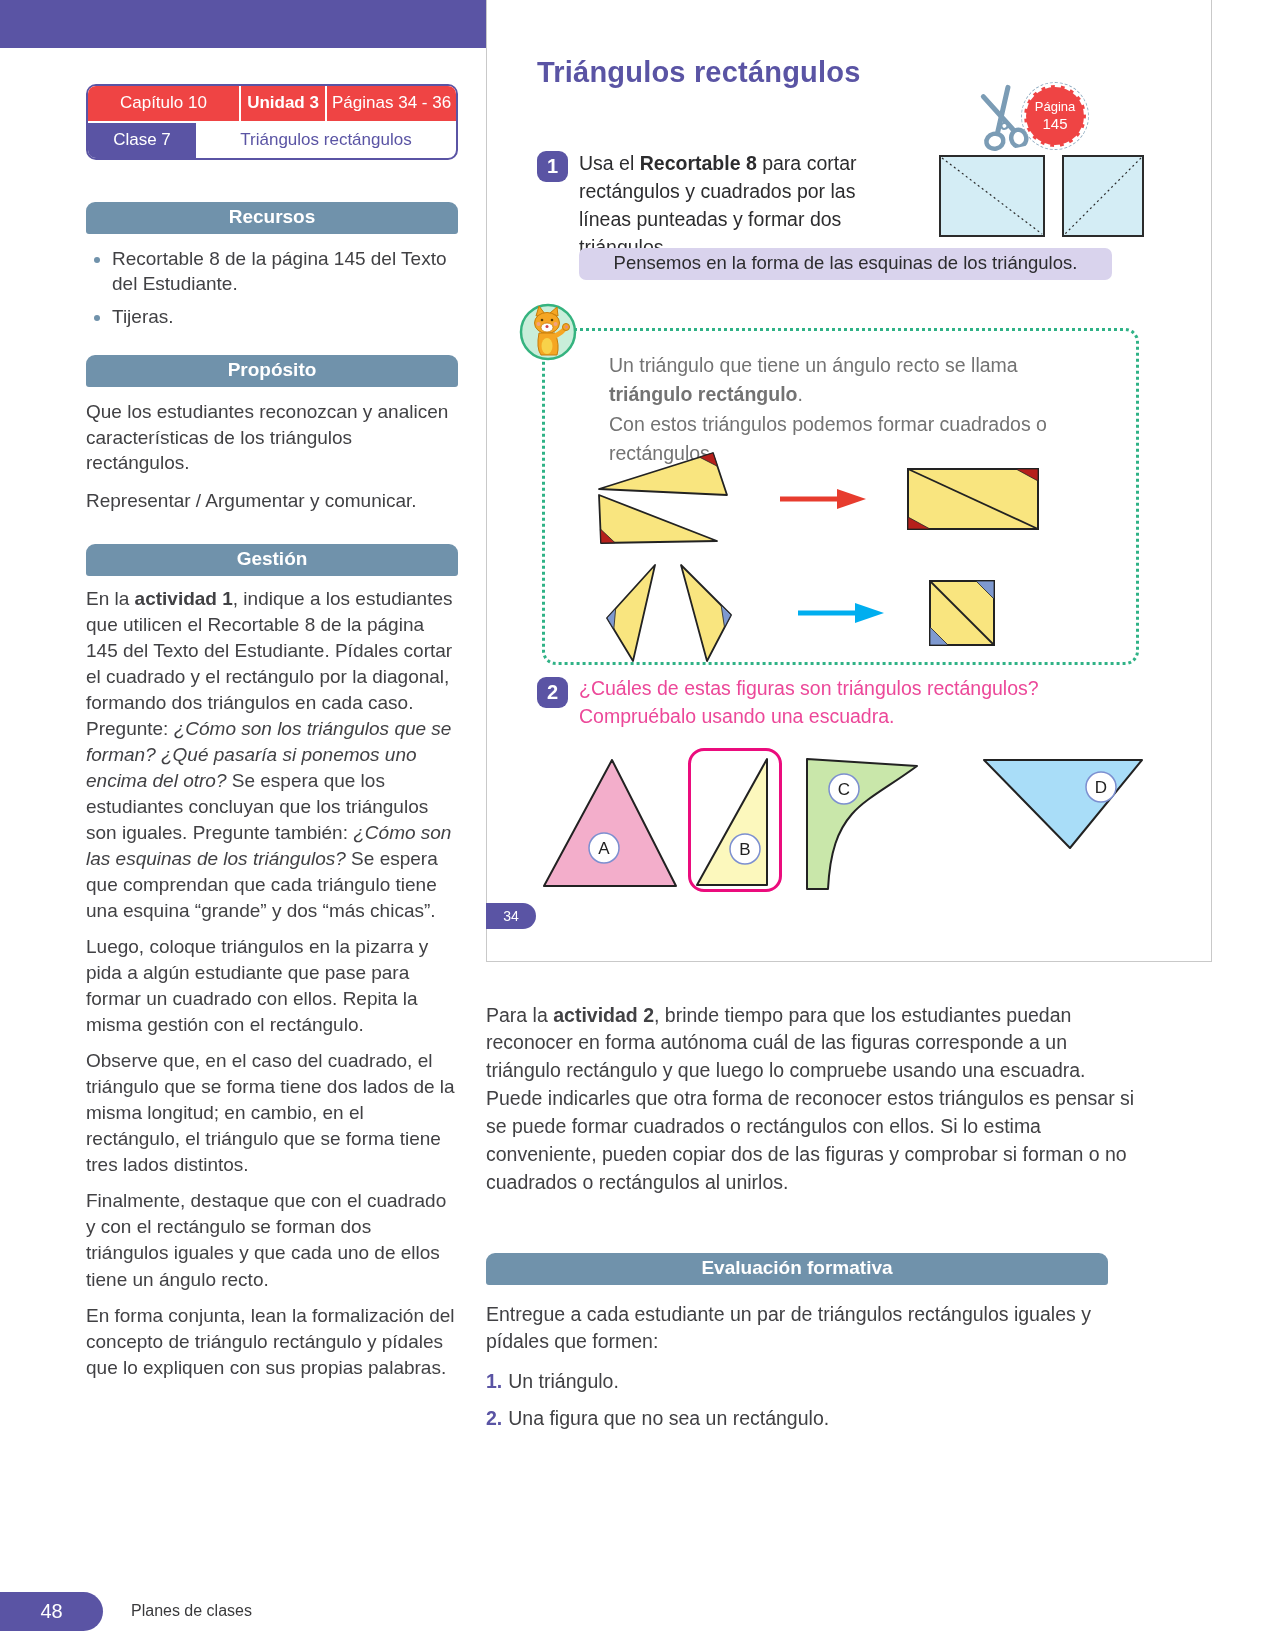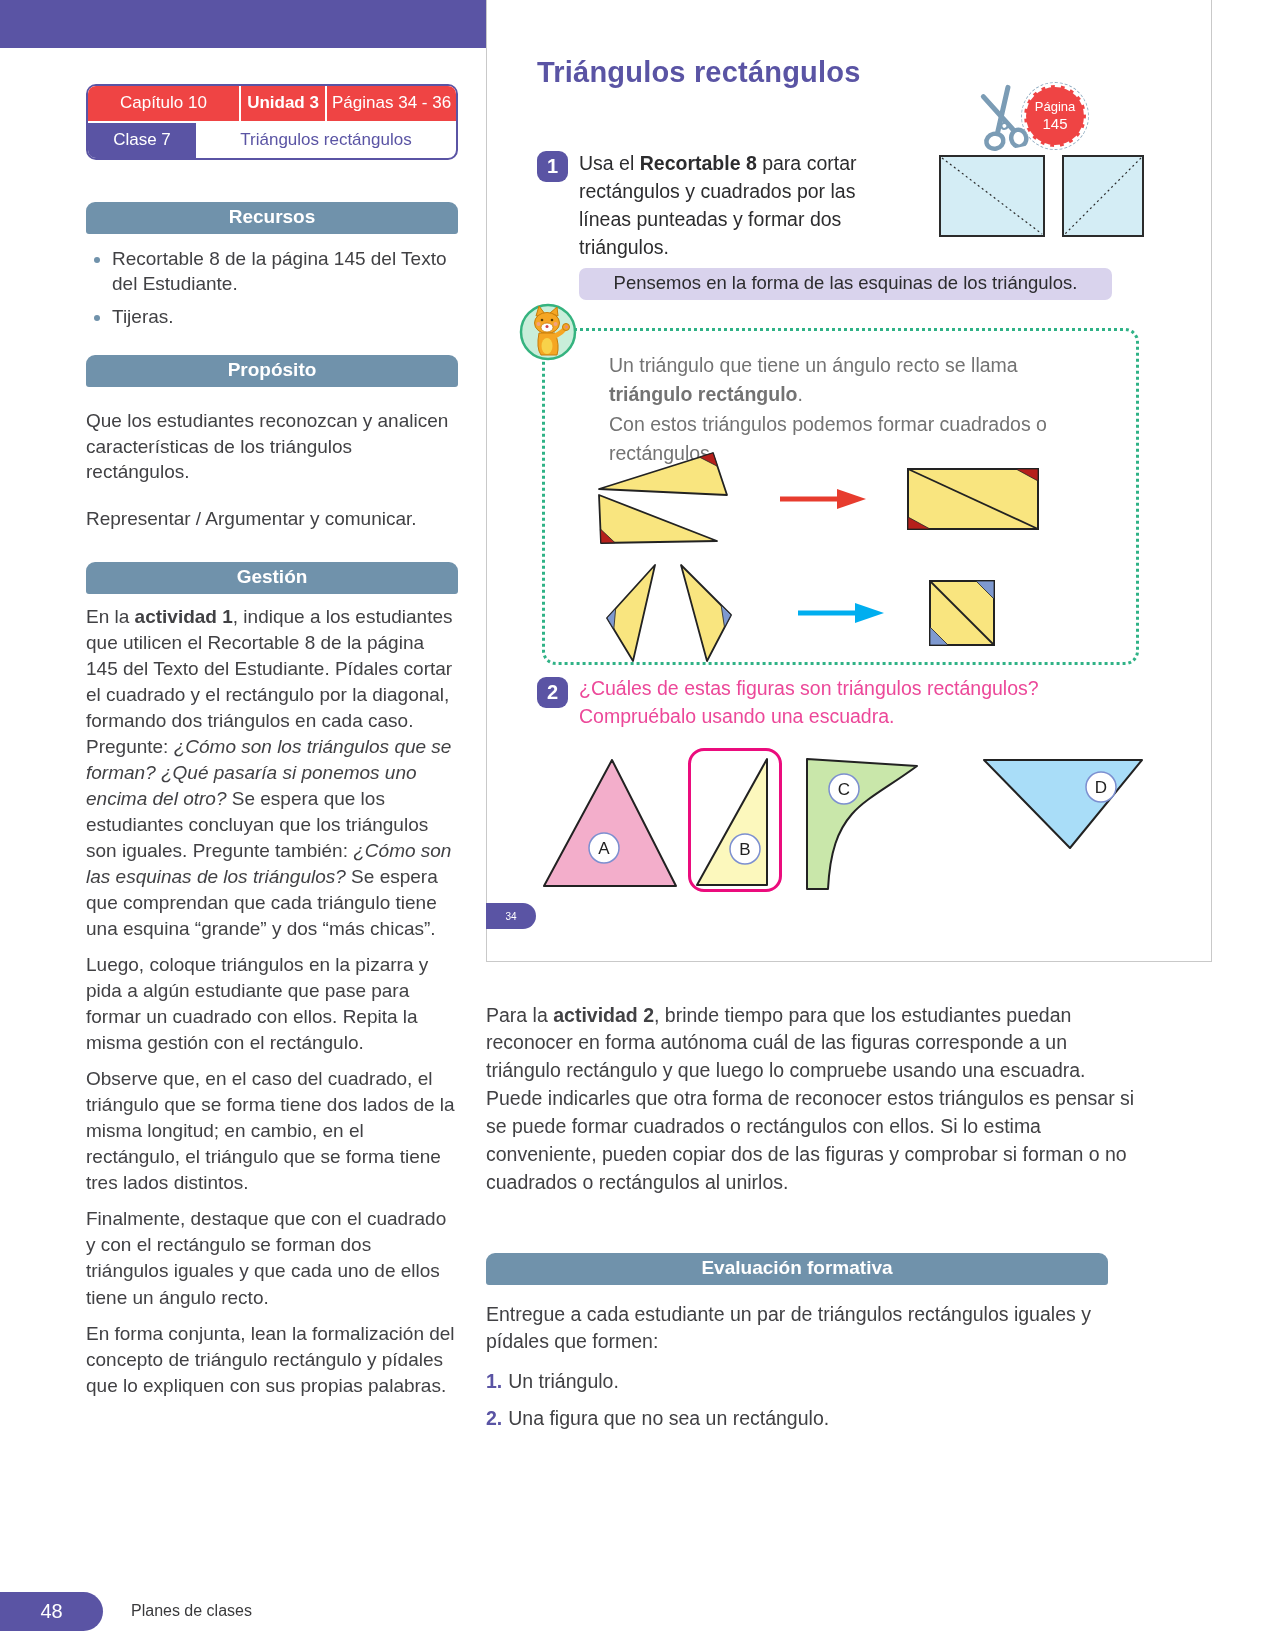--- a/index.html
+++ b/index.html
@@ -34,21 +34,21 @@
   }
   .mt-recursos { margin-top:42px; }
   .mt-proposito { margin-top:26px; }
   .mt-habilidades { margin-top:28px; }
   .mt-gestion { margin-top:30px; }
 
   .res-list { margin:12px 0 0; padding-left:26px; font-size:19px; line-height:1.33; }
   .res-list li { margin-bottom:7px; }
   .res-list li::marker { color:#7092ab; }
 
-  .body-text { font-size:19px; line-height:1.36; margin-top:21px; }
+  .body-text { font-size:19px; line-height:1.36; margin-top:12px; }
   .gestion-p { font-size:19px; line-height:1.37; margin:10px 0 0; }
 
   
   .student-page {
     position:absolute; left:486px; top:0; width:726px; height:962px; background:#fff;
     border-left:1.5px solid #c9c9c9; border-right:1.5px solid #c9c9c9; border-bottom:1.5px solid #c9c9c9;
   }
   .sp-title { position:absolute; left:50px; top:56px; font-size:29px; font-weight:700; color:#5a54a4; letter-spacing:.2px; }
 
   .page-ref { position:absolute; left:494px; top:80px; width:120px; height:78px; }
@@ -65,21 +65,21 @@
     position:absolute; width:31px; height:31px; background:#5a54a4; border-radius:9px;
     color:#fff; font-weight:700; font-size:20px; display:flex; align-items:center; justify-content:center;
   }
   .badge-1 { left:50px; top:151px; }
   .badge-2 { left:50px; top:677px; }
 
   .act1-text { position:absolute; left:92px; top:149px; width:332px; font-size:19.5px; line-height:1.44; color:#2c2c2e; }
   .act1-shapes { position:absolute; left:452px; top:155px; display:flex; gap:17px; }
 
   .think-banner {
-    position:absolute; left:92px; top:268px; width:533px; background:#d9d3ed; border-radius:7px;
+    position:absolute; left:92px; top:248px; width:533px; background:#d9d3ed; border-radius:7px;
     font-size:18.5px; padding:4px 0 6px; text-align:center; color:#2c2c2e;
   }
 
   .concept-box {
     position:absolute; left:55px; top:328px; width:597px; height:337px;
     border:3px dotted #2fb286; border-radius:14px;
   }
   .cat { position:absolute; left:-26px; top:-28px; }
   .cb-text { margin:20px 0 0 64px; width:480px; font-size:19.5px; line-height:1.5; color:#737373; }
   .cb-line3 { width:460px; }
@@ -93,21 +93,21 @@
   .fig-a { position:absolute; left:0; top:8px; }
   .fig-b-box {
     position:absolute; left:146px; top:0; width:94px; height:144px;
     border:3.5px solid #eb0c7d; border-radius:16px; display:flex; align-items:flex-end; justify-content:center;
   }
   .fig-c { position:absolute; left:262px; top:8px; }
   .fig-d { position:absolute; left:440px; top:10px; }
 
   .page-badge {
     position:absolute; left:-1px; top:903px; width:50px; height:26px; background:#5a54a4; color:#fff;
-    border-radius:0 13px 13px 0; display:flex; align-items:center; justify-content:center; font-size:10px;
+    border-radius:0 13px 13px 0; display:flex; align-items:center; justify-content:center; font-size:14px;
   }
 
   
   .bottom-col { position:absolute; left:486px; top:982px; width:655px; }
   .act2-note { font-size:19.5px; line-height:1.43; }
   .eval-h { margin-top:56px; width:622px; }
   .eval-intro { margin-top:16px; font-size:19.5px; line-height:1.42; }
   .eval-item { margin-top:14px; font-size:19.5px; }
   .eval-num { color:#5a54a4; font-weight:700; margin-right:6px; }
 

